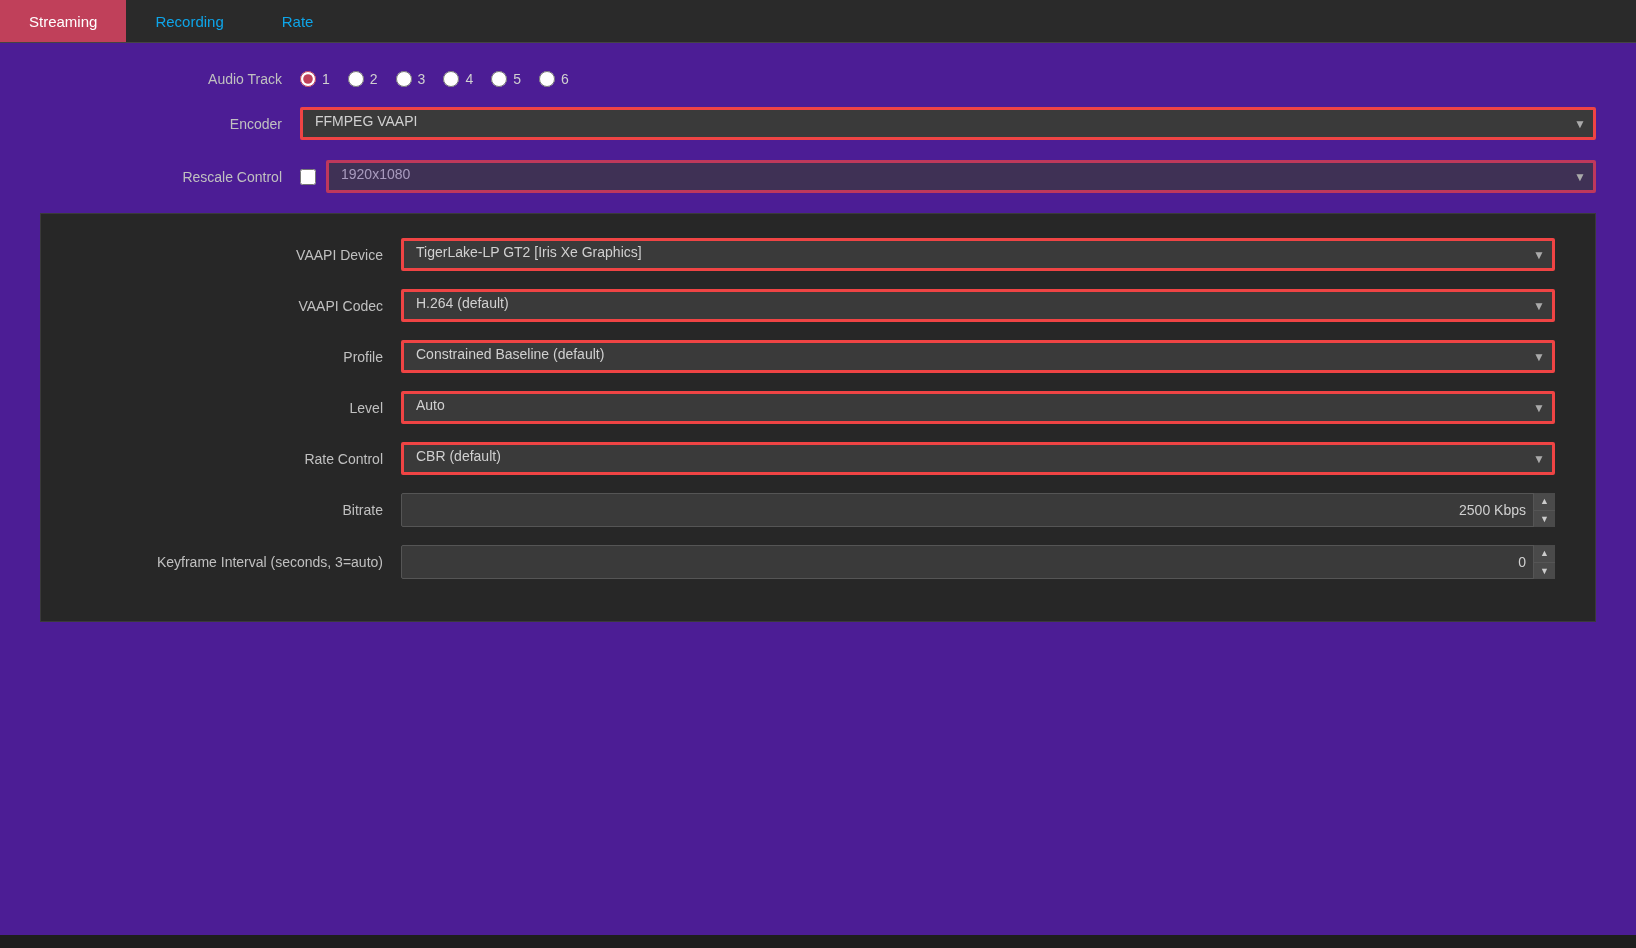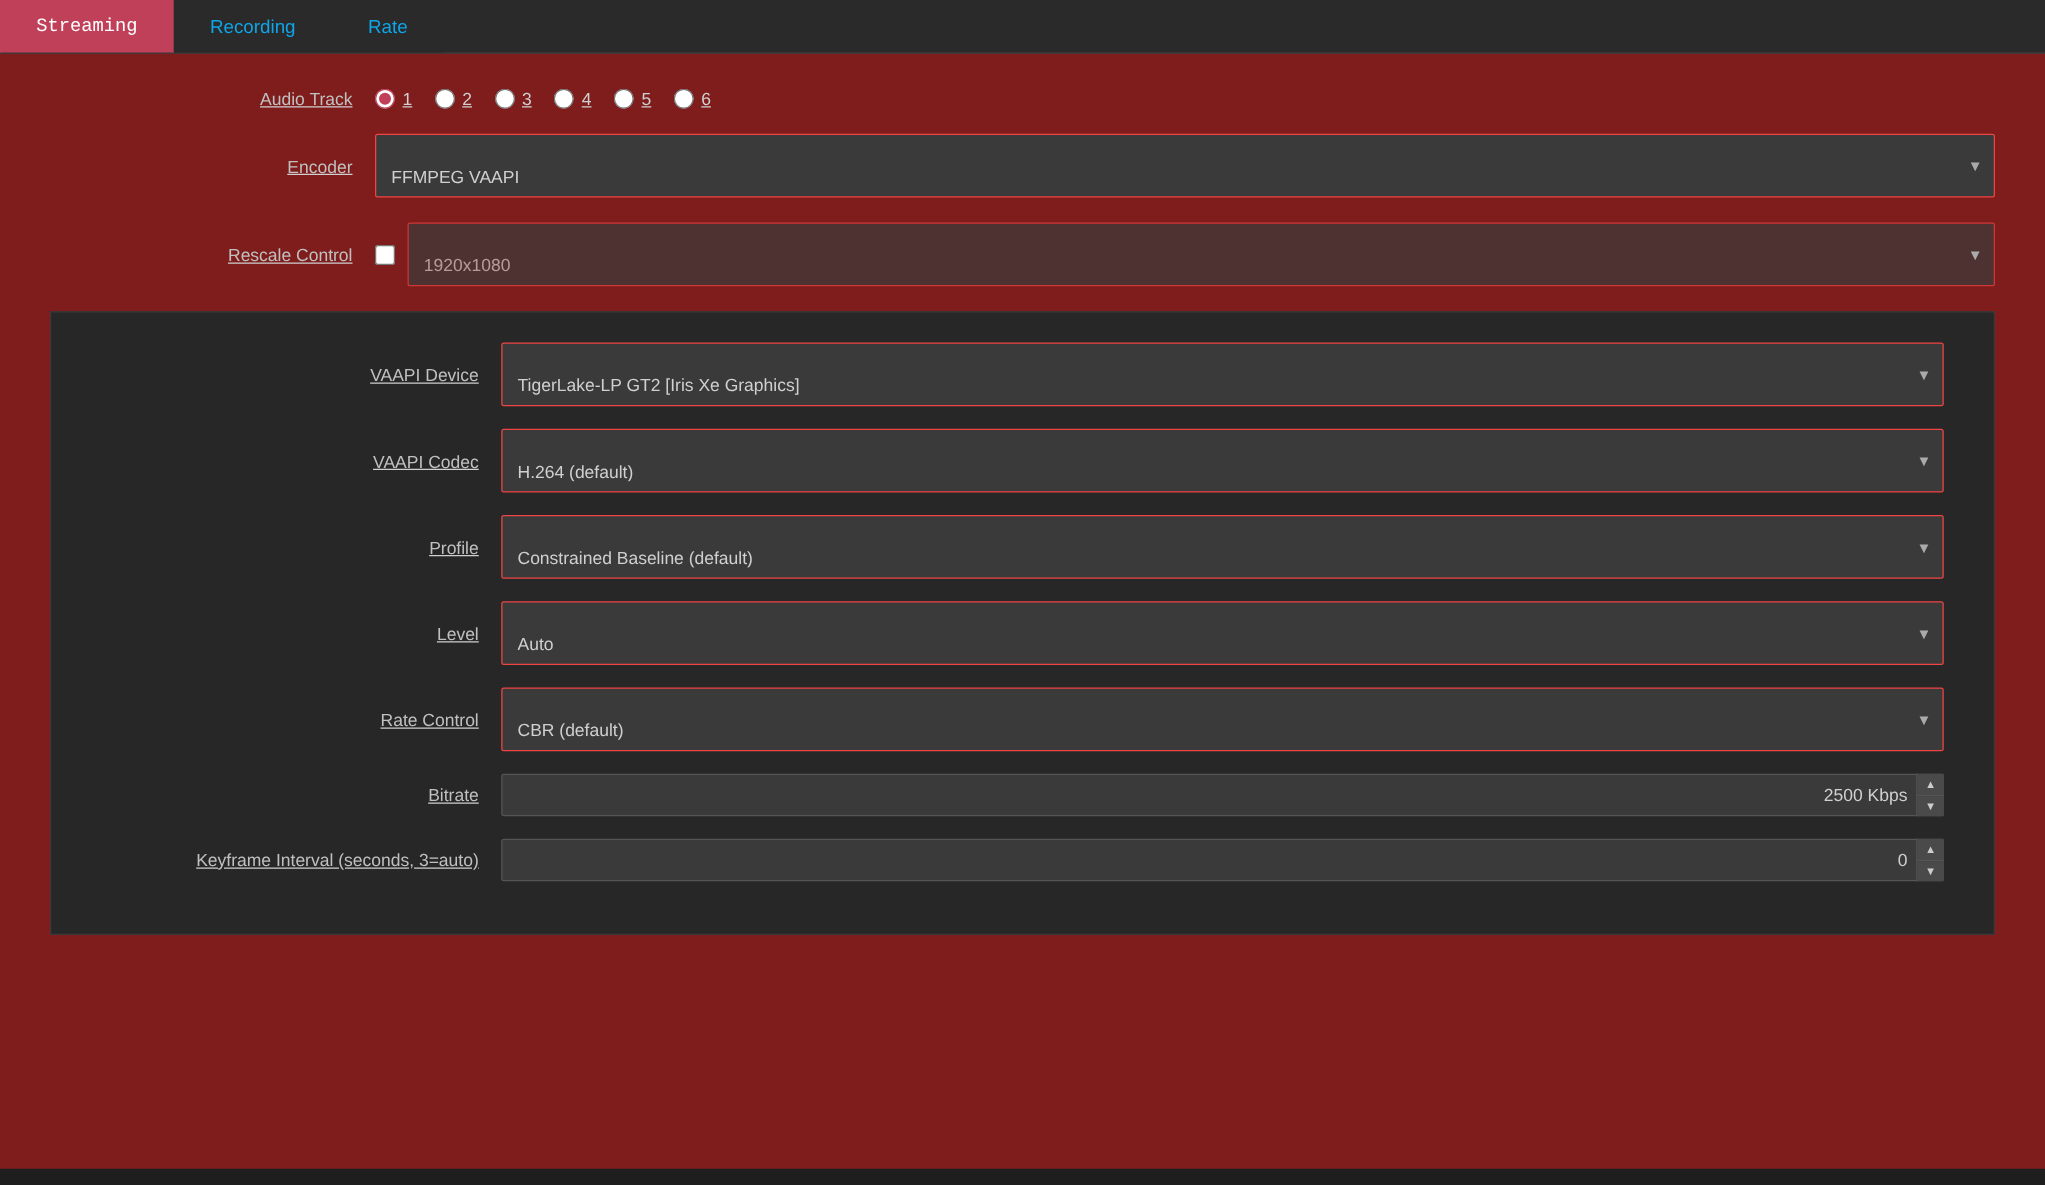--- a/index.html
+++ b/index.html
@@ -29,29 +29,27 @@
       border: 1px solid transparent;
       border-bottom: none;
       background: #2a2a2a;
       user-select: none;
     }
 
     .tab.active {
       background: #c0405a;
       color: #fff;
       border-color: #c0405a;
-      font-family: Liberation Mono, monospace;
     }
 
     
     .content {
-      background: #7f1d1d;
+      background: #4c1d95;
       padding: 28px 40px;
       min-height: calc(948px - 56px);
-      text-decoration: underline;
     }
 
     
     .form-row {
       display: flex;
       align-items: center;
       margin-bottom: 20px;
     }
 
     .form-label {
@@ -87,22 +85,22 @@
     
     .select-wrapper {
       position: relative;
       flex: 1;
     }
 
     .select-wrapper select {
       width: 100%;
       background: #3a3a3a;
       color: #d0d0d0;
-      border: 1px solid #ef4444;
-      padding: 25px 36px 8px 12px;
+      border: 3px solid #ef4444;
+      padding: 3px 36px 8px 12px;
       font-size: 14px;
       appearance: none;
       -webkit-appearance: none;
       cursor: pointer;
       outline: none;
       border-radius: 2px;
     }
 
     .select-arrow {
       position: absolute;

